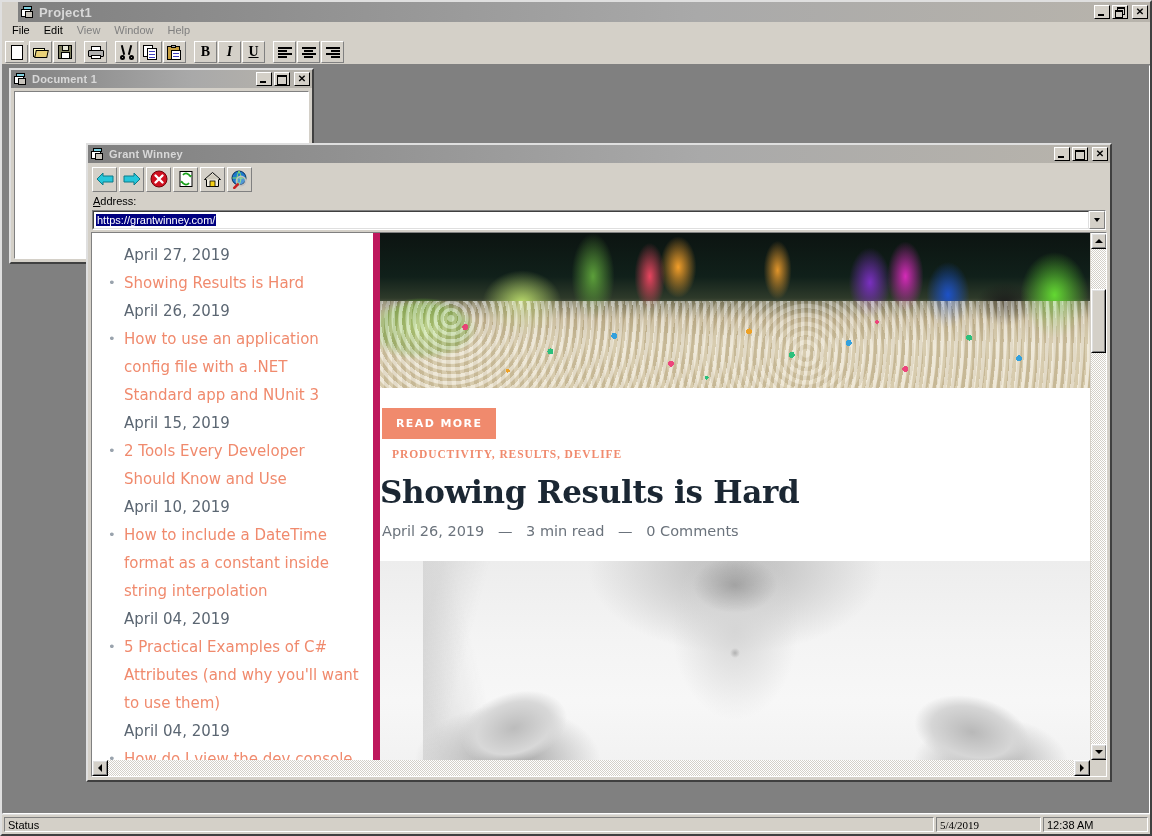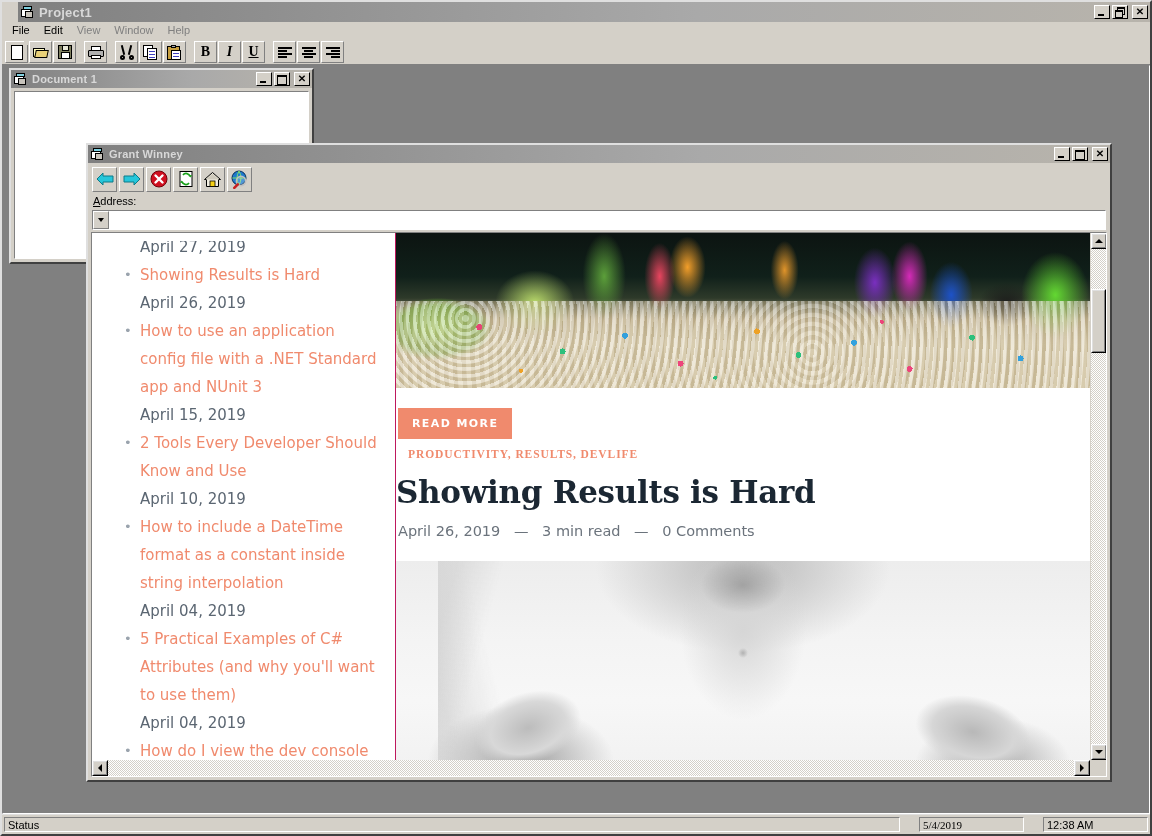--- a/index.html
+++ b/index.html
@@ -212,25 +212,24 @@
   }
   #bcontent-row { flex: 1 1 auto; display: flex; overflow: hidden; }
   #bpage {
     flex: 1 1 auto; display: flex; overflow: hidden;
     background: #fff;
   }
 
   
   #site-sidebar {
     flex: 0 0 288px; background: #fff;
-    border-right: 1px solid #be185d;
-    padding: 0 14px 0 10px;
+    border-right: 7px solid #be185d;
+    padding: 8px 14px 0 10px;
     overflow: hidden;
     position: relative;
-    margin-left: 16px;
   }
   #site-list { list-style: none; margin: 0; padding: 0; }
   #site-list li { position: relative; }
   .post-date {
     font-family: "DejaVu Sans", sans-serif;
     font-size: 15px; color: #5b6672; line-height: 28px;
     padding-left: 22px; white-space: nowrap;
   }
   .post-link {
     font-family: "DejaVu Sans", sans-serif;
@@ -388,21 +387,21 @@
   .sb-track { flex: 1 1 auto; }
 
   
   .sb-corner { flex: 0 0 16px; width:16px;height:16px; background:#d4d0c8; }
 
   
   #statusbar {
     flex: 0 0 20px; height: 20px;
     background: #d4d0c8;
     display: flex; align-items: stretch;
-    padding: 2px 2px 2px 2px; gap: 19px;
+    padding: 2px 2px 2px 2px; gap: 2px;
     border-top: 1px solid #dfdfdf;
   }
   .sb-panel {
     border: 1px solid; border-color: #808080 #ffffff #ffffff #808080;
     font-size: 11px; color: #000;
     display: flex; align-items: center;
     padding: 0 3px; white-space: nowrap;
   }
   .sb-panel.grow { flex: 1 1 auto; }
   .sb-panel.fixed1 { flex: 0 0 105px; font-family: Liberation Serif, serif; }
@@ -605,20 +604,23 @@
             <path d="M2.4 8 h13.2 M9 1 q4 7 0 14 M9 1 q-4 7 0 14" stroke="#7fe06a" stroke-width="1" fill="none"></path>
             <circle cx="11" cy="11" r="4.6" fill="none" stroke="#c0c0c0" stroke-width="1.6"></circle>
             <circle cx="11" cy="11" r="3.6" fill="rgba(255,255,255,0.22)"></circle>
             <path d="M7.8 14.3 L4.3 17.8" stroke="#c82020" stroke-width="2.6" stroke-linecap="round"></path>
           </svg>
         </div>
       </div>
 
       <div id="addr-label"><u>A</u>ddress:</div>
       <div id="addr-row">
+        <div id="addr-inner">
+          <span id="addr-value">https://grantwinney.com/</span>
+        </div>
         <div id="addr-drop">
           <span class="caret-d"></span>
         </div>
       </div>
 
       <div id="bviewport">
         <div id="bcontent-row">
 
           <div id="bpage">
 

